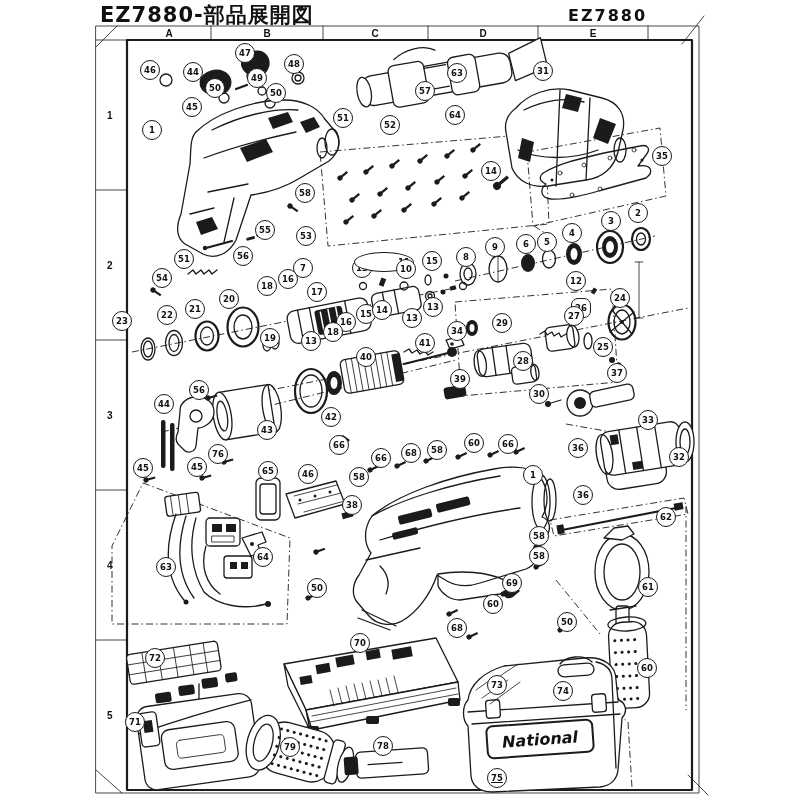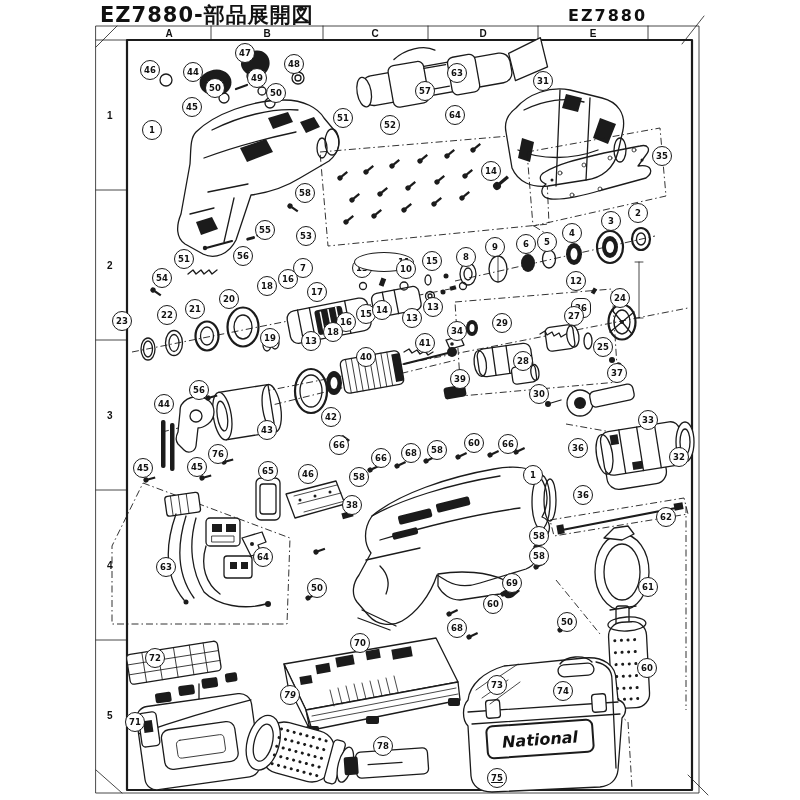--- a/index.html
+++ b/index.html
@@ -478,21 +478,21 @@
       <div class="balloon" style="left: 215px; top: 88px;">50</div>
       <div class="balloon" style="left: 276px; top: 93px;">50</div>
       <div class="balloon" style="left: 192px; top: 107px;">45</div>
       <div class="balloon" style="left: 152px; top: 130px;">1</div>
       <div class="balloon" style="left: 343px; top: 118px;">51</div>
       <div class="balloon" style="left: 425px; top: 91px;">57</div>
       <div class="balloon" style="left: 390px; top: 125px;">52</div>
       <div class="balloon" style="left: 457px; top: 73px;">63</div>
       <div class="balloon" style="left: 455px; top: 115px;">64</div>
       <div class="balloon" style="left: 491px; top: 171px;">14</div>
-      <div class="balloon" style="left: 543px; top: 81px;">31</div>
+      <div class="balloon" style="left: 543px; top: 71px;">31</div>
       <div class="balloon" style="left: 662px; top: 156px;">35</div>
       <div class="balloon" style="left: 305px; top: 193px;">58</div>
       <div class="balloon" style="left: 265px; top: 230px;">55</div>
       <div class="balloon" style="left: 306px; top: 236px;">53</div>
       <div class="balloon" style="left: 243px; top: 256px;">56</div>
       <div class="balloon" style="left: 184px; top: 259px;">51</div>
       <div class="balloon" style="left: 162px; top: 278px;">54</div>
       <div class="balloon" style="left: 303px; top: 268px;">7</div>
       <div class="balloon" style="left: 638px; top: 213px;">2</div>
       <div class="balloon" style="left: 611px; top: 221px;">3</div>
@@ -563,20 +563,20 @@
       <div class="balloon" style="left: 493px; top: 604px;">60</div>
       <div class="balloon" style="left: 317px; top: 588px;">50</div>
       <div class="balloon" style="left: 457px; top: 628px;">68</div>
       <div class="balloon" style="left: 567px; top: 622px;">50</div>
       <div class="balloon" style="left: 666px; top: 517px;">62</div>
       <div class="balloon" style="left: 648px; top: 587px;">61</div>
       <div class="balloon" style="left: 647px; top: 668px;">60</div>
       <div class="balloon" style="left: 360px; top: 643px;">70</div>
       <div class="balloon" style="left: 155px; top: 658px;">72</div>
       <div class="balloon" style="left: 135px; top: 722px;">71</div>
-      <div class="balloon" style="left: 290px; top: 695px; font-style: italic;">79</div>
+      <div class="balloon" style="left: 290px; top: 747px;">79</div>
       <div class="balloon" style="left: 383px; top: 746px;">78</div>
       <div class="balloon" style="left: 497px; top: 685px;">73</div>
       <div class="balloon" style="left: 563px; top: 691px;">74</div>
       <div class="balloon" style="left: 497px; top: 778px; text-decoration: underline;">75</div>
     </div>
 
 </div>
 
 </body></html>

